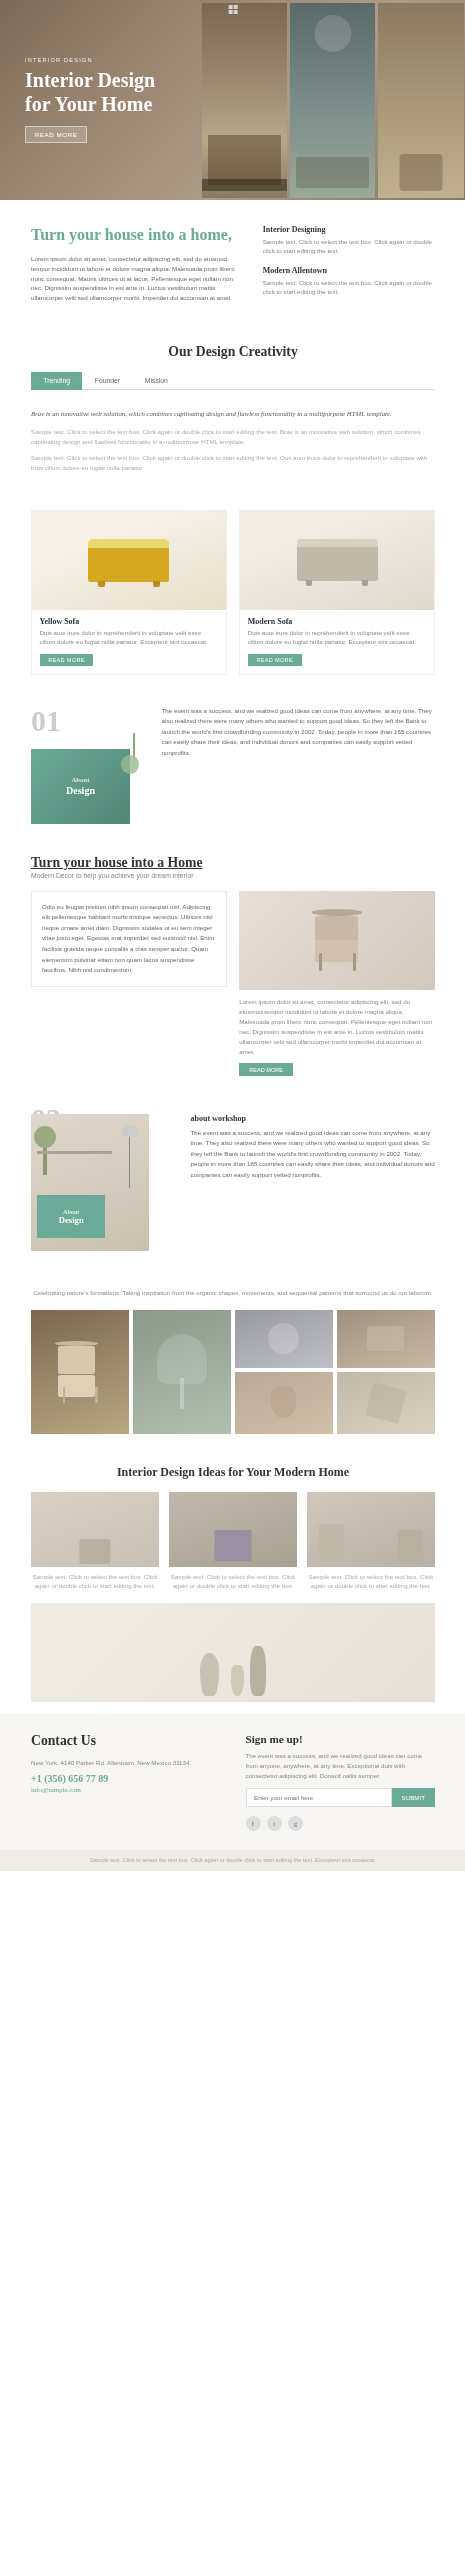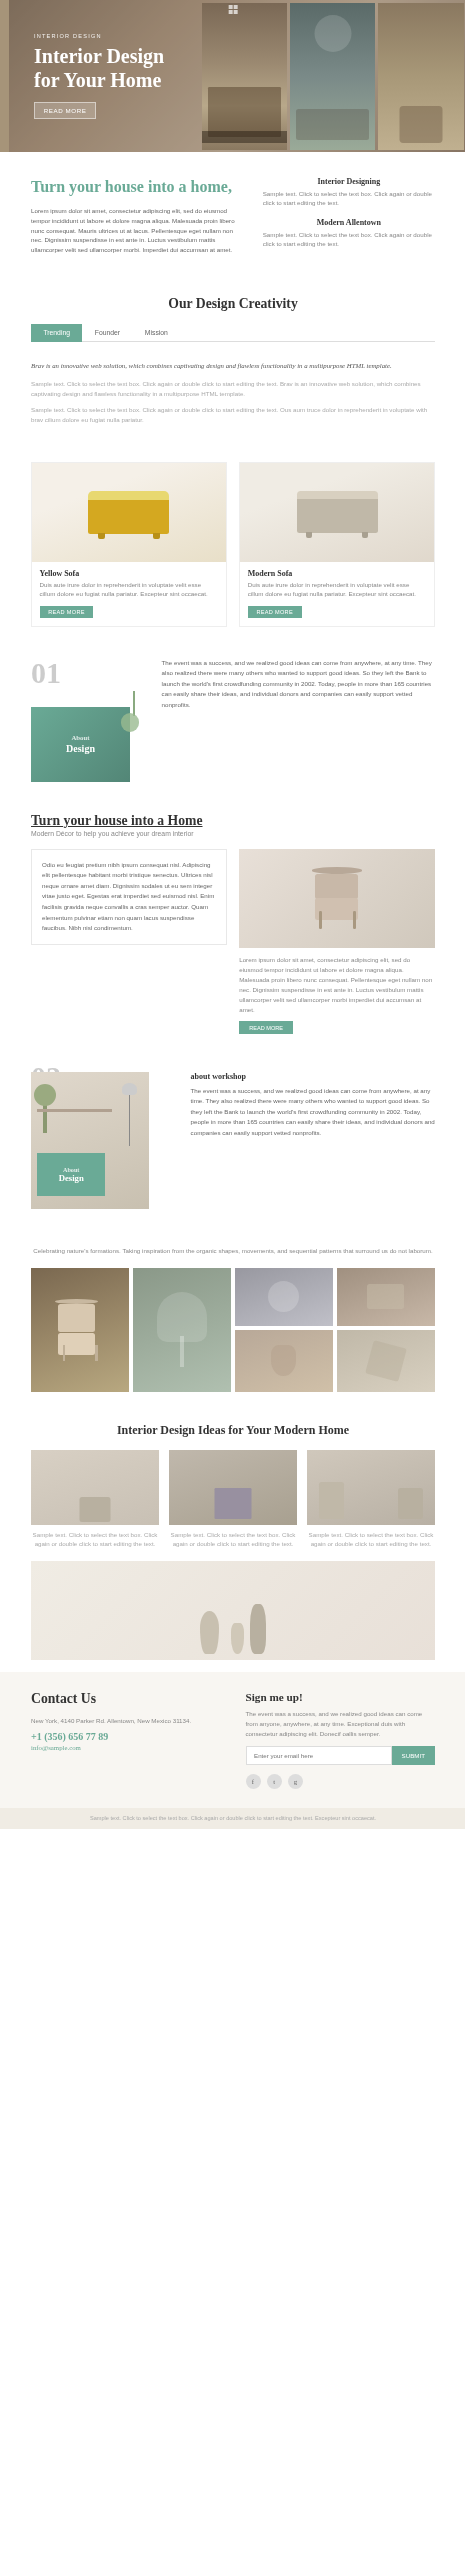--- a/index.html
+++ b/index.html
@@ -2,24 +2,23 @@
 <html style="font-size:10px"><head>
   <meta charset="utf-8">
   <style>
     * { box-sizing: border-box; margin: 0; padding: 0; }
     body { font-family: Georgia, 'Times New Roman', serif; color: #333; background: #fff; width: 466px; overflow-x: hidden; }
     
     
     .hero {
       position: relative;
       width: 100%;
-      height: 152px;
+      height: 200px;
       background: #c9b99a;
       overflow: hidden;
-      padding-left: 9px;
     }
     .hero-bg {
       width: 100%;
       height: 100%;
       background: linear-gradient(135deg, #8a7a6a 0%, #b5a08a 30%, #d4c4b0 60%, #9a8878 100%);
       display: flex;
       align-items: center;
       justify-content: flex-start;
       padding: 18.6px 25px;
     }
@@ -120,21 +119,20 @@
       font-size: 6.2px;
       line-height: 1.6;
       color: #666;
       font-family: Arial, sans-serif;
     }
     .intro-sub-heading {
       font-size: 8px;
       font-weight: bold;
       margin-bottom: 3.1px;
       color: #333;
-      text-align: center;
     }
     .intro-sub-text {
       font-size: 6.2px;
       color: #888;
       line-height: 1.5;
       margin-bottom: 10px;
       font-family: Arial, sans-serif;
     }
 
     
@@ -243,21 +241,21 @@
     }
     .about-left {
       width: 112px;
       flex-shrink: 0;
     }
     .section-number {
       font-size: 30px;
       color: #ccc;
       font-weight: bold;
       line-height: 1;
-      margin-bottom: 19px;
+      margin-bottom: 13px;
     }
     .about-box {
       width: 99px;
       height: 75px;
       background: #6aaa96;
       display: flex;
       align-items: center;
       justify-content: center;
       color: #fff;
       font-size: 10px;

